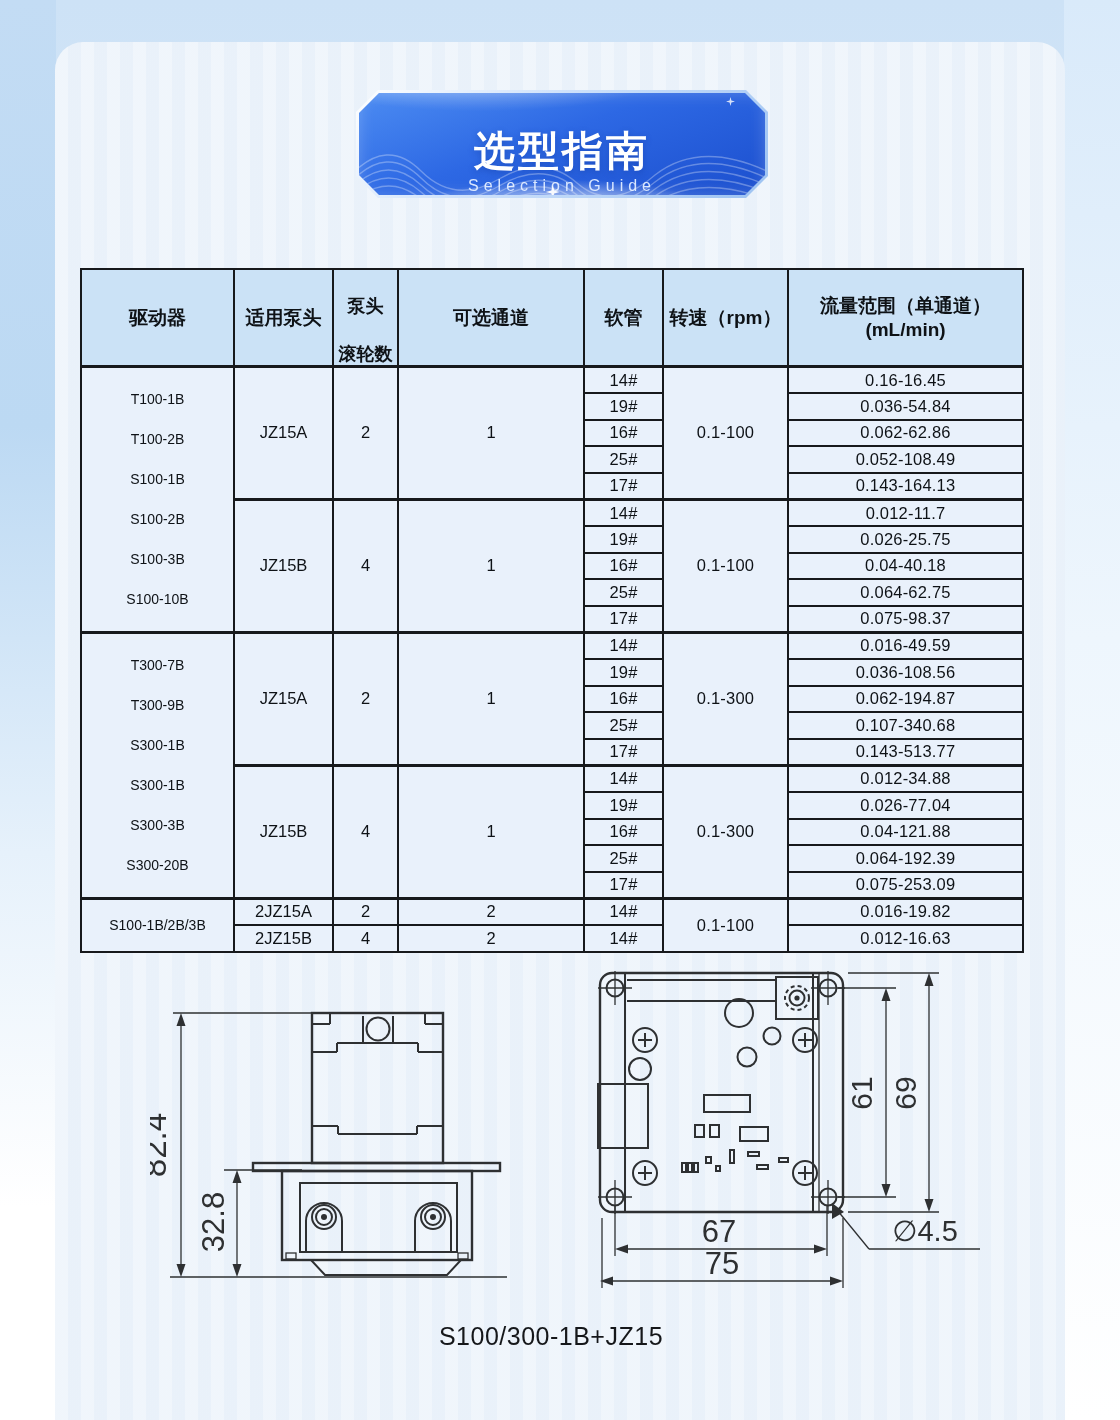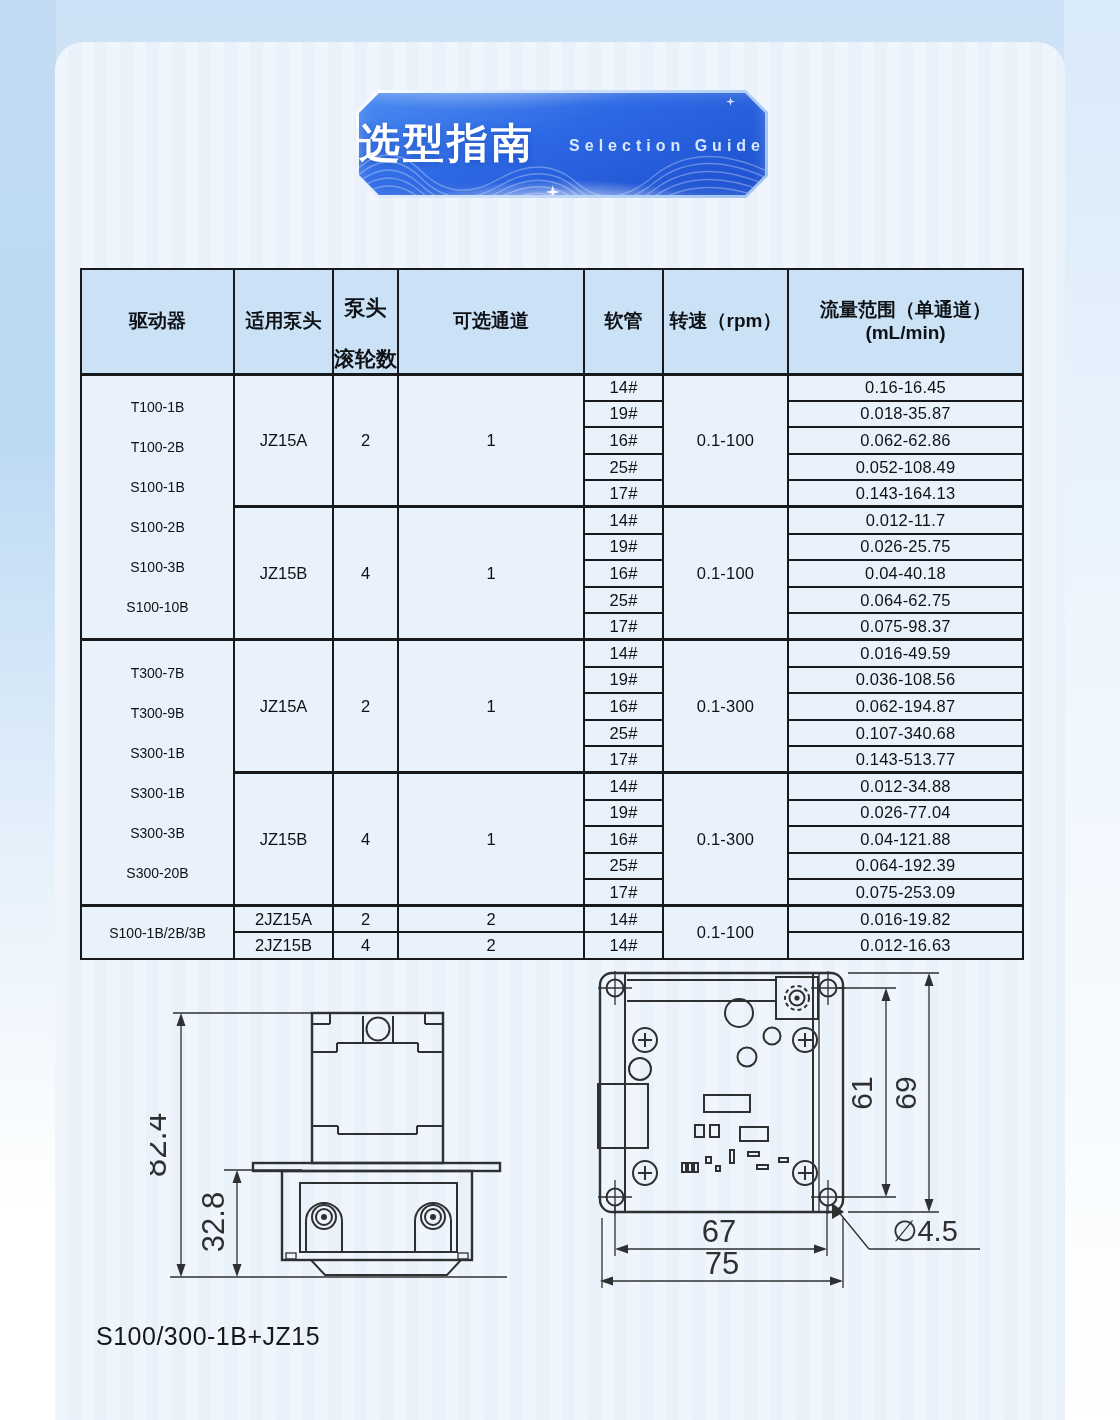--- a/index.html
+++ b/index.html
@@ -19,54 +19,54 @@
     clip-path:polygon(22px 0,calc(100% - 22px) 0,100% 22px,100% calc(100% - 22px),calc(100% - 22px) 100%,22px 100%,0 calc(100% - 22px),0 22px);
     background:linear-gradient(135deg,#ffffff 0%,#cfe2fb 40%,#9cc2f2 100%);
     padding:0;filter:drop-shadow(0 10px 20px rgba(70,120,210,.45));}
   .banner{position:absolute;left:3px;top:3px;right:3px;bottom:3px;
     clip-path:polygon(20px 0,calc(100% - 20px) 0,100% 20px,100% calc(100% - 20px),calc(100% - 20px) 100%,20px 100%,0 calc(100% - 20px),0 20px);
     background:
       radial-gradient(ellipse 60% 45% at 50% 112%,rgba(255,255,255,.75),rgba(255,255,255,0) 60%),
       radial-gradient(ellipse 80% 60% at 30% -15%,rgba(255,255,255,.38),rgba(255,255,255,0) 55%),
       linear-gradient(160deg,#4c8cf2 0%,#2d68e4 45%,#1c4fce 100%);
     box-shadow:inset 0 0 16px rgba(255,255,255,.22);
-    display:flex;align-items:center;justify-content:space-between;}
+    display:flex;flex-direction:column;align-items:center;justify-content:flex-end;}
   .banner-title{color:#ffffff;font-size:41px;font-weight:700;letter-spacing:3px;line-height:1.1;
     text-shadow:0 2px 6px rgba(20,60,160,.45);}
-  .banner-sub{color:#d9e7ff;font-size:16px;letter-spacing:5px;margin-top:3px;font-weight:bold;}
+  .banner-sub{color:#d9e7ff;font-size:16px;letter-spacing:5px;margin-top:3px;}
   .banner-waves{position:absolute;left:0;bottom:0;width:100%;height:64px;pointer-events:none;}
   .sparkle{position:absolute;width:14px;height:14px;background:#ffffff;opacity:.95;
     clip-path:polygon(50% 0,60% 40%,100% 50%,60% 60%,50% 100%,40% 60%,0 50%,40% 40%);
     filter:drop-shadow(0 0 6px #ffffff);}
   .sparkle.s1{left:46%;bottom:-4px;}
   .sparkle.s2{right:30px;top:4px;width:9px;height:9px;opacity:.8;}
 
   
   table.spec{position:absolute;left:80px;top:268px;width:942px;border-collapse:collapse;
     table-layout:fixed;color:#0e1216;}
   .spec th,.spec td{border:2px solid #17191c;text-align:center;vertical-align:middle;padding:0;}
   .spec thead th{background:#cbe2f6;font-weight:700;font-size:19px;height:56px;
     border-bottom-width:3px;line-height:1.25;}
-  .spec thead th .h2line{font-size:21px;margin-top:25px;}
+  .spec thead th .h2line{font-size:18px;margin-top:25px;}
   .spec tbody td{background:#e9f1fb;font-size:16.5px;}
   .spec tbody tr{height:26.6px;}
   .spec tr.sep td{border-top-width:3px;}
   td.drv div{line-height:40px;font-size:14px;}
   td.num{font-size:16.5px;letter-spacing:.2px;}
 
   
   svg.draw{position:absolute;}
   svg.draw path,svg.draw line,svg.draw rect,svg.draw circle,svg.draw polyline{
     fill:none;stroke:#2e3032;stroke-width:2;}
   svg.draw .thin{stroke-width:1.3;}
   svg.draw .thick{stroke-width:2.4;}
   svg.draw .fill{fill:#2e3032;stroke:none;}
   svg.draw text{fill:#2e3032;stroke:none;font-family:"Liberation Sans",sans-serif;}
-  .caption{position:absolute;left:55px;top:1322px;width:992px;
-    font-size:25px;color:#15171a;letter-spacing:.5px;padding-left:41px;}
+  .caption{position:absolute;left:55px;top:1322px;width:992px;text-align:center;
+    font-size:25px;color:#15171a;letter-spacing:.5px;}
 </style>
 </head>
 <body>
 
 <div class="page">
   <div class="bg-left-band"></div>
   <div class="bg-right-band"></div>
   <div class="card"></div>
 
   <div class="banner-wrap">
@@ -127,21 +127,21 @@
         </td>
         <td rowspan="5">JZ15A</td>
         <td rowspan="5">2</td>
         <td rowspan="5">1</td>
         <td class="num">14#</td>
         <td rowspan="5" class="num">0.1-100</td>
         <td class="num">0.16-16.45</td>
       </tr>
       <tr>
         <td class="num">19#</td>
-        <td class="num">0.018-35.87</td>
+        <td class="num">0.036-54.84</td>
       </tr>
       <tr>
         <td class="num">16#</td>
         <td class="num">0.062-62.86</td>
       </tr>
       <tr>
         <td class="num">25#</td>
         <td class="num">0.052-108.49</td>
       </tr>
       <tr>

